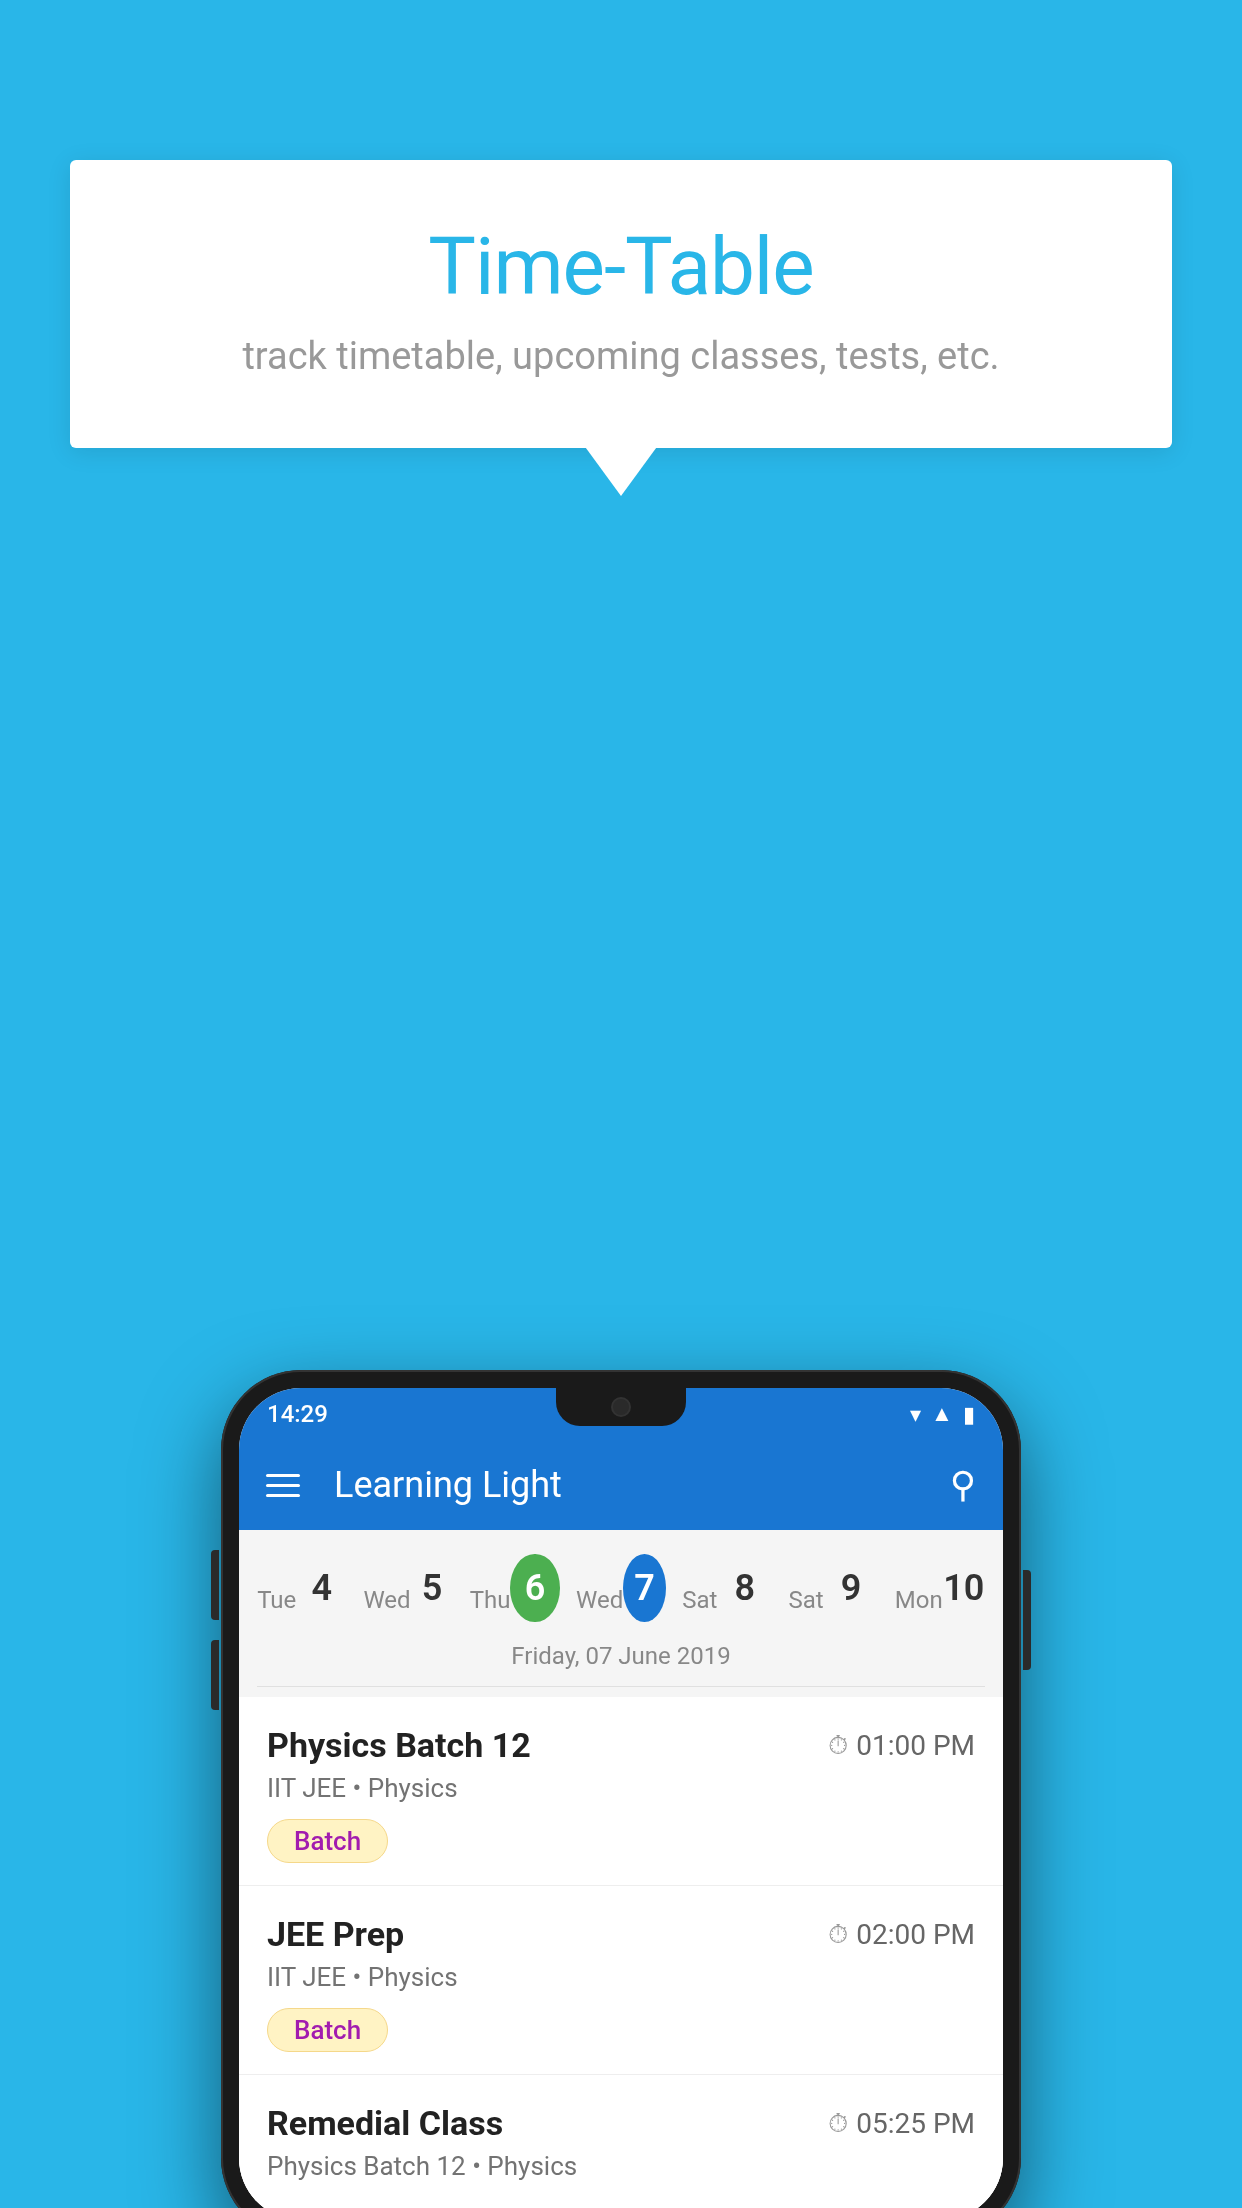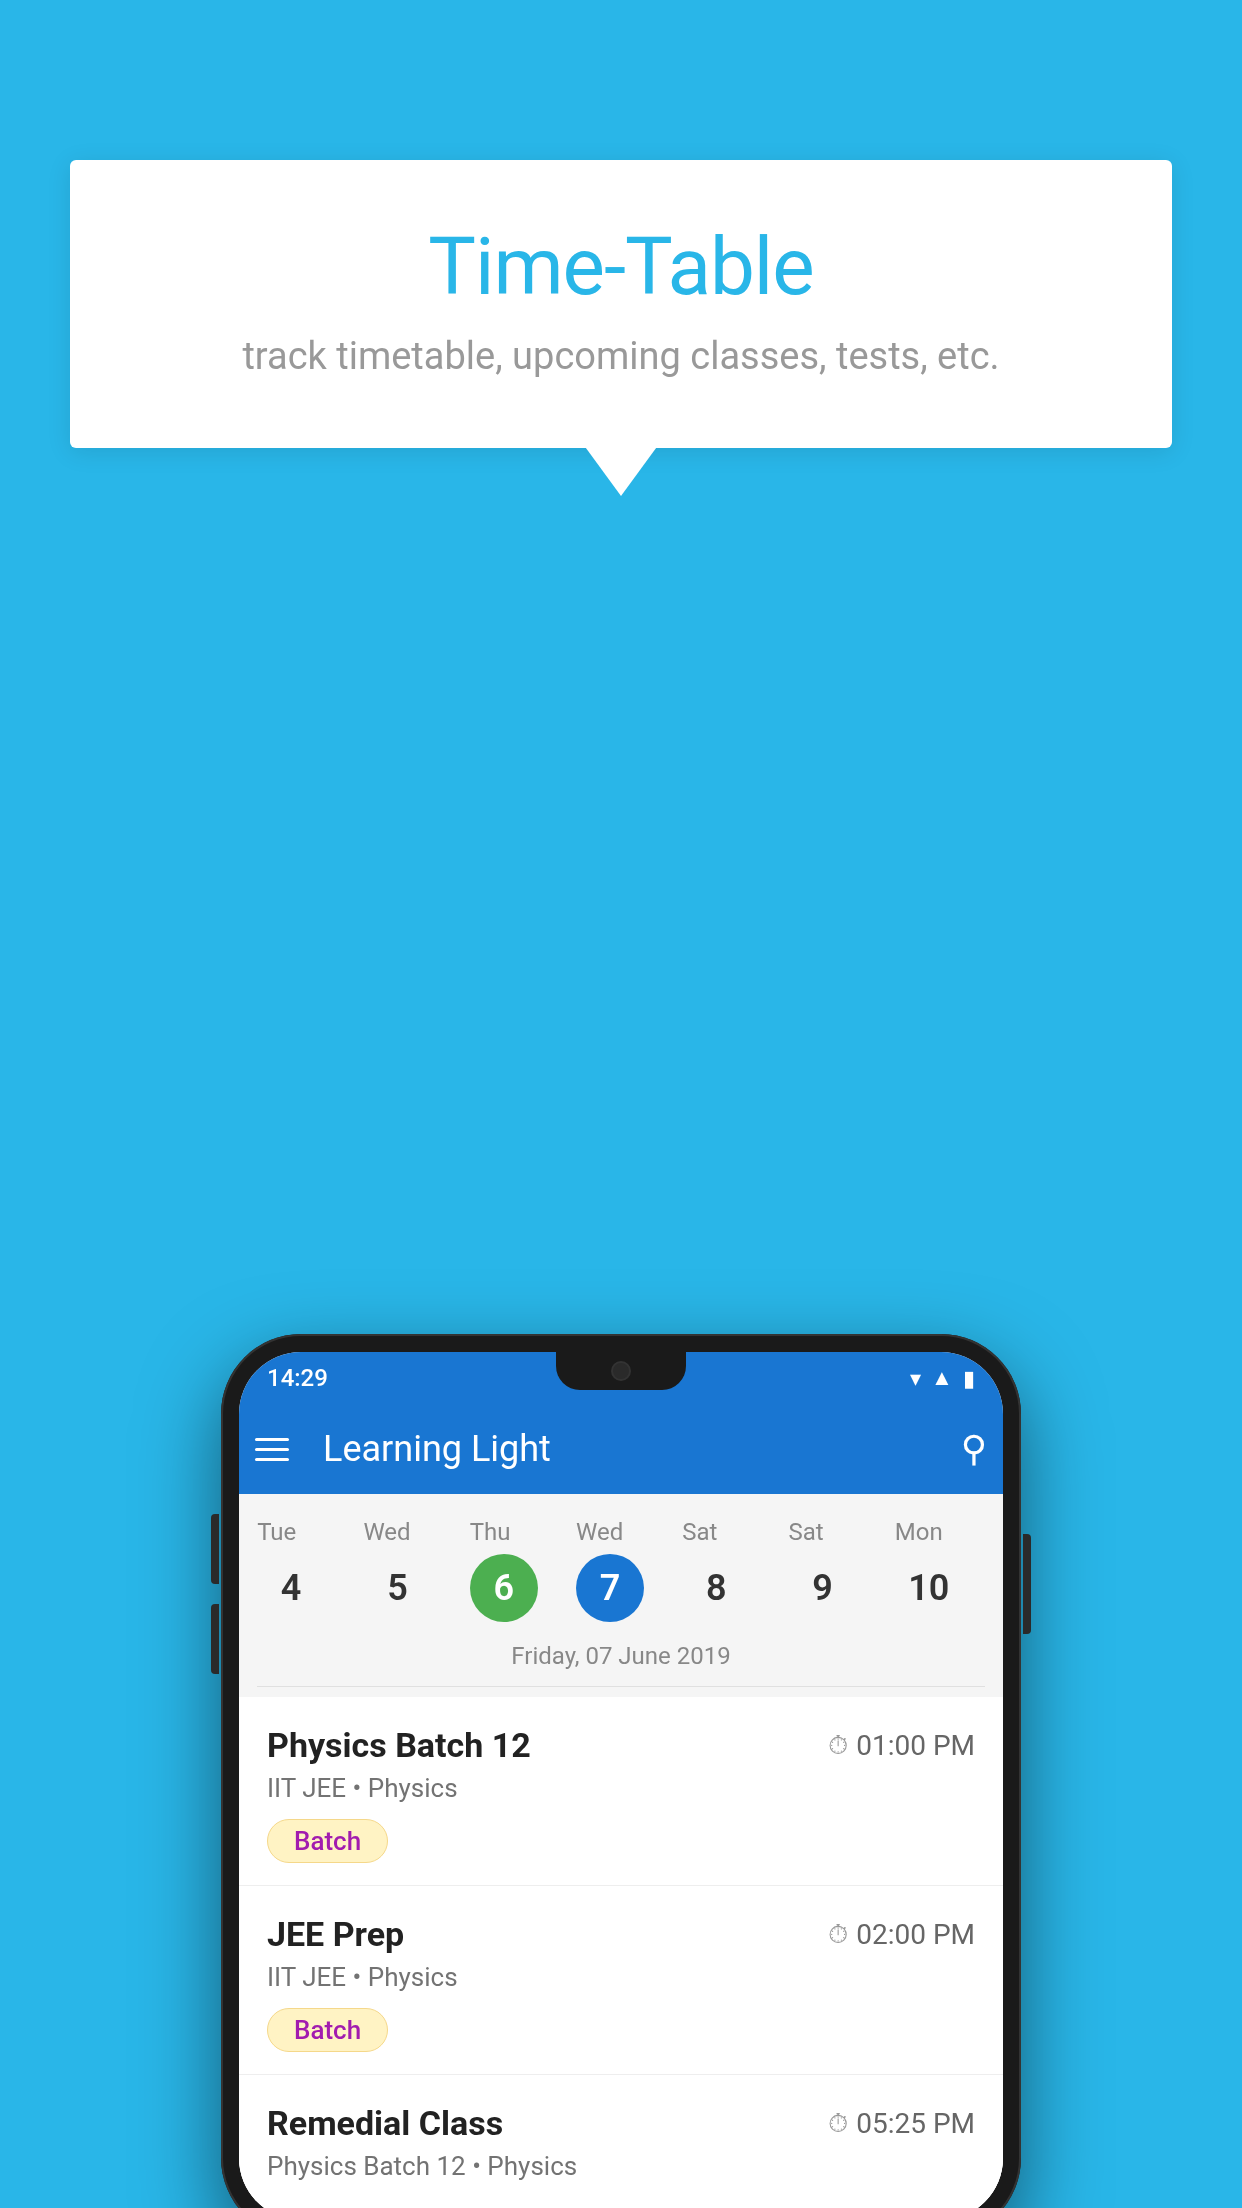--- a/index.html
+++ b/index.html
@@ -157,21 +157,21 @@
       color: white;
       font-size: 22px;
     }
 
     
     .app-bar {
       background: #1976D2;
       height: 90px;
       display: flex;
       align-items: center;
-      padding: 0 16px;
+      padding: 0 27px;
       gap: 24px;
     }
 
     .hamburger-icon {
       display: flex;
       flex-direction: column;
       gap: 7px;
       cursor: pointer;
     }
 
@@ -206,22 +206,22 @@
 
     .day-row {
       display: flex;
       justify-content: space-around;
       padding: 0 10px;
       margin-bottom: 10px;
     }
 
     .day-cell {
       display: flex;
-      flex-direction: column;
-      align-items: flex-start;
+      flex-direction: row;
+      align-items: flex-end;
       width: 90px;
     }
 
     .day-name {
       font-size: 24px;
       color: #888;
       font-weight: 400;
       margin-bottom: 8px;
     }
 

